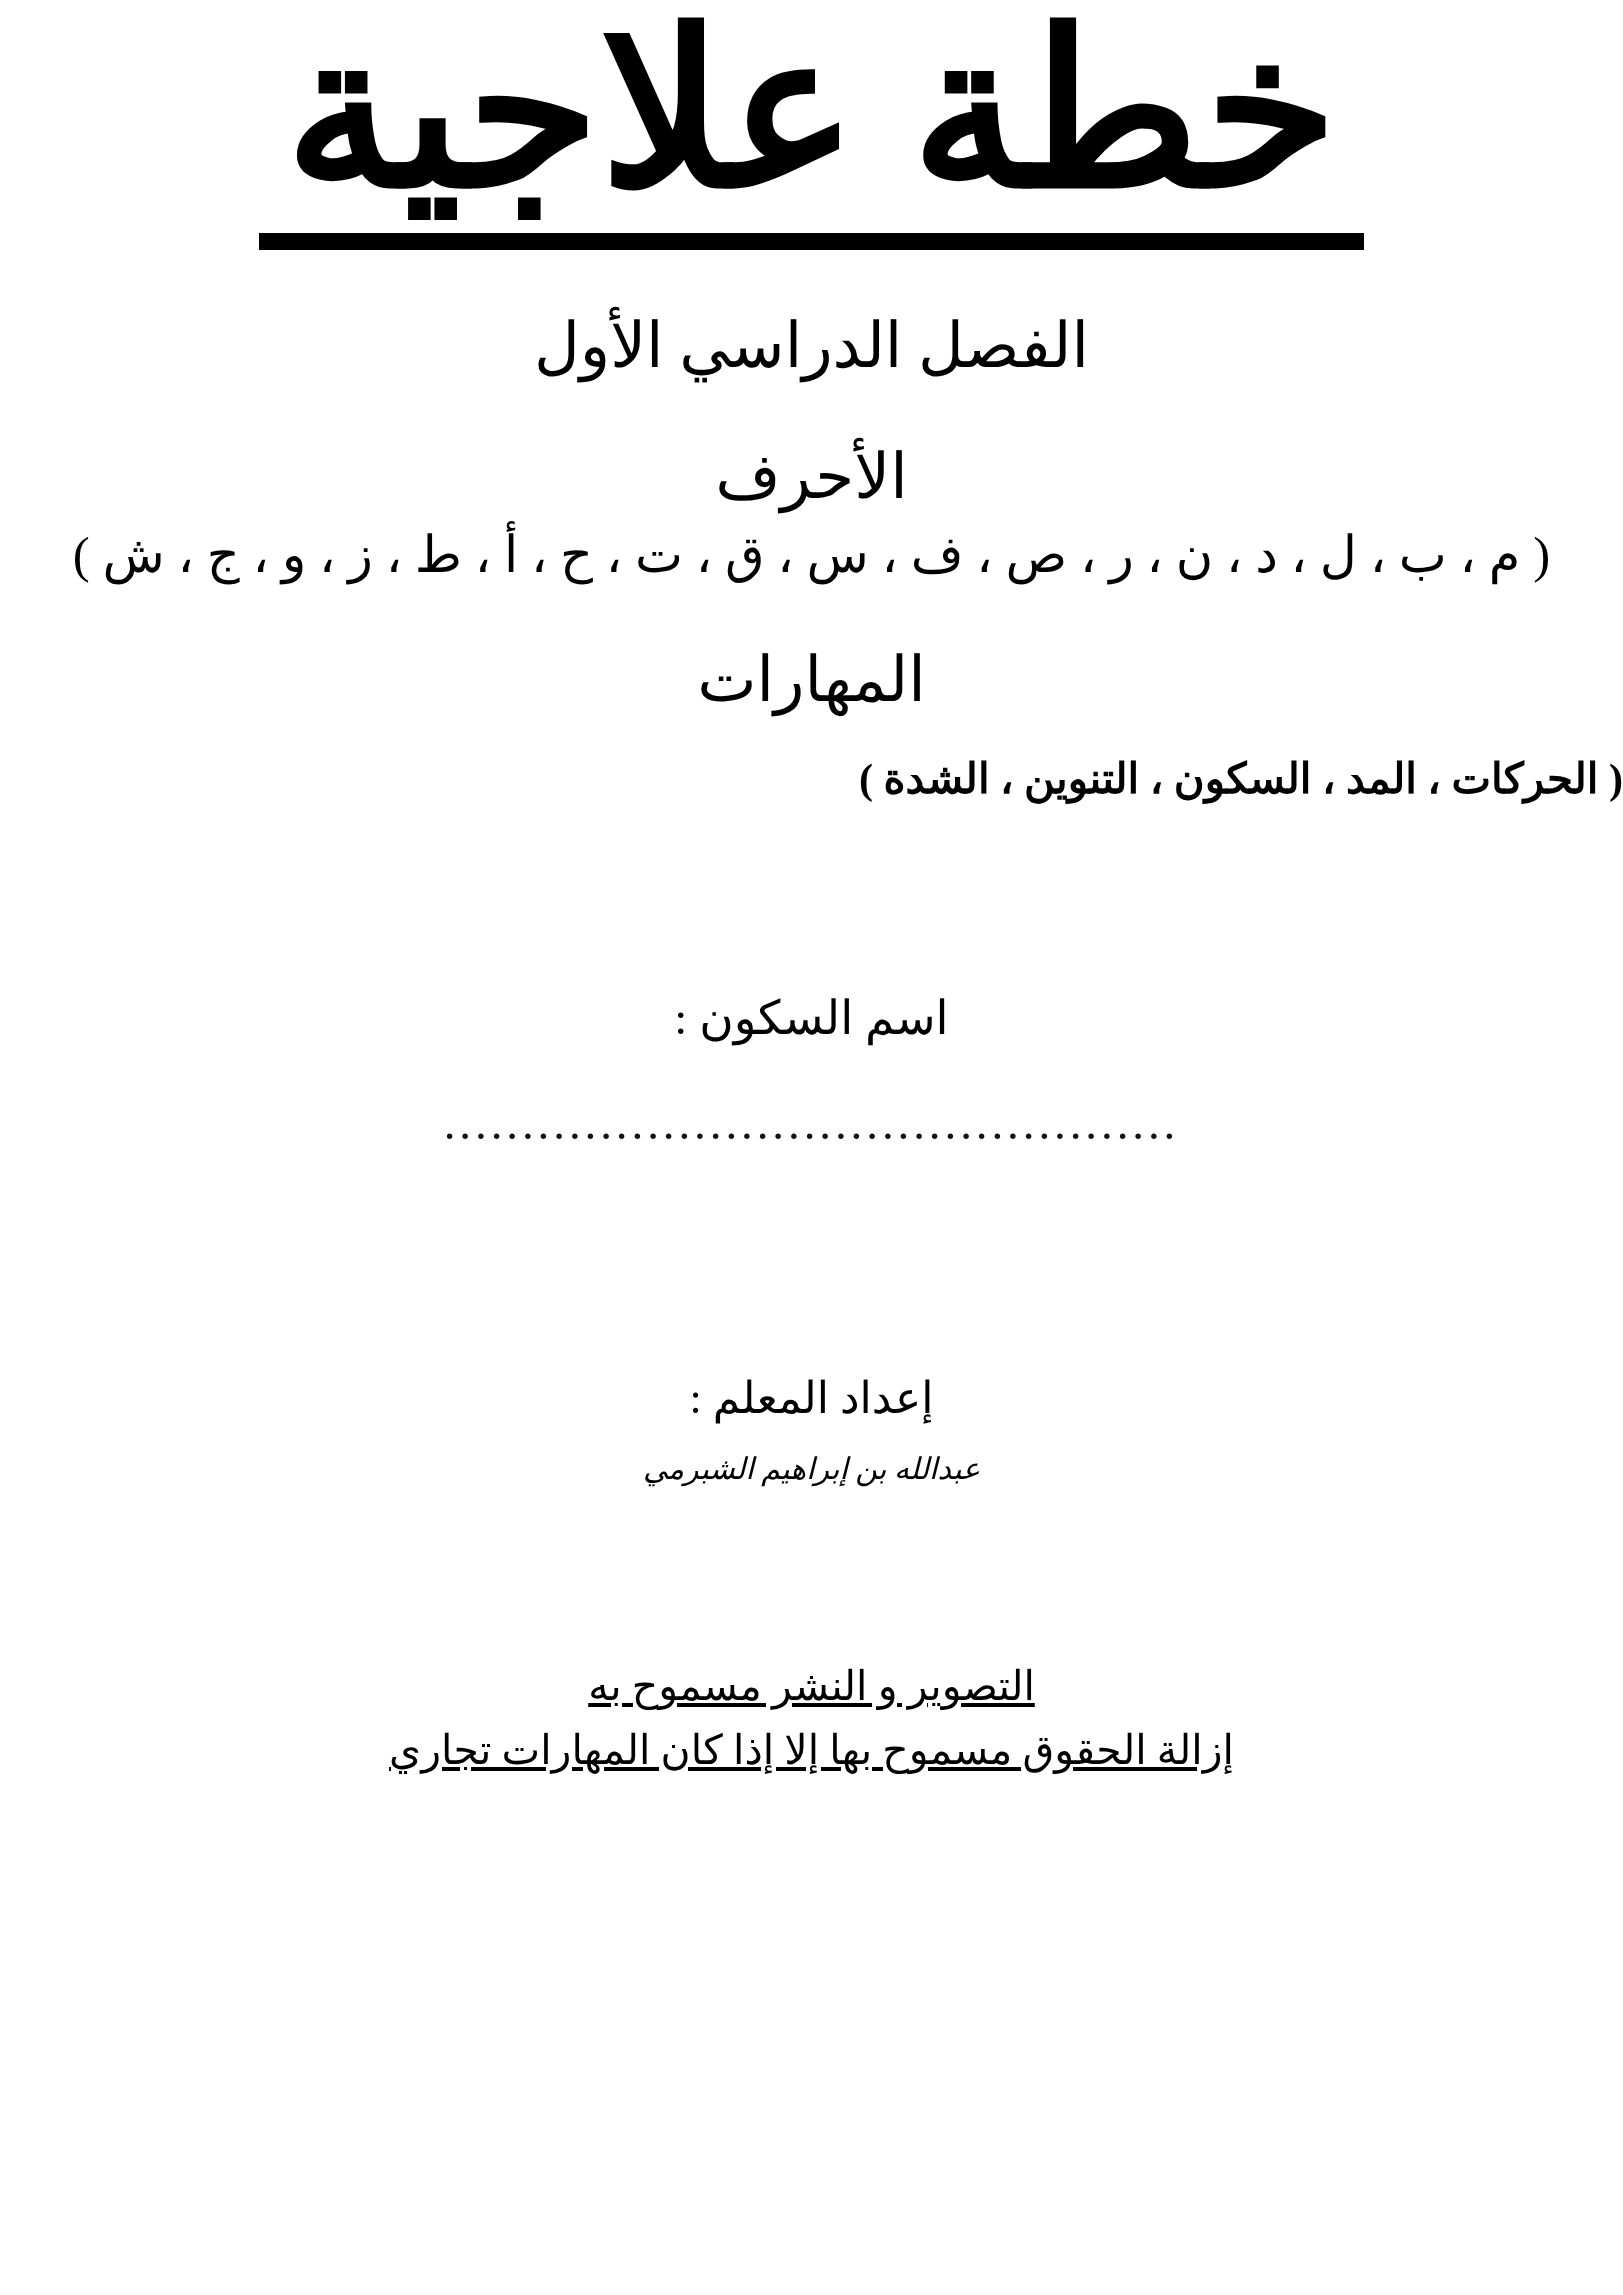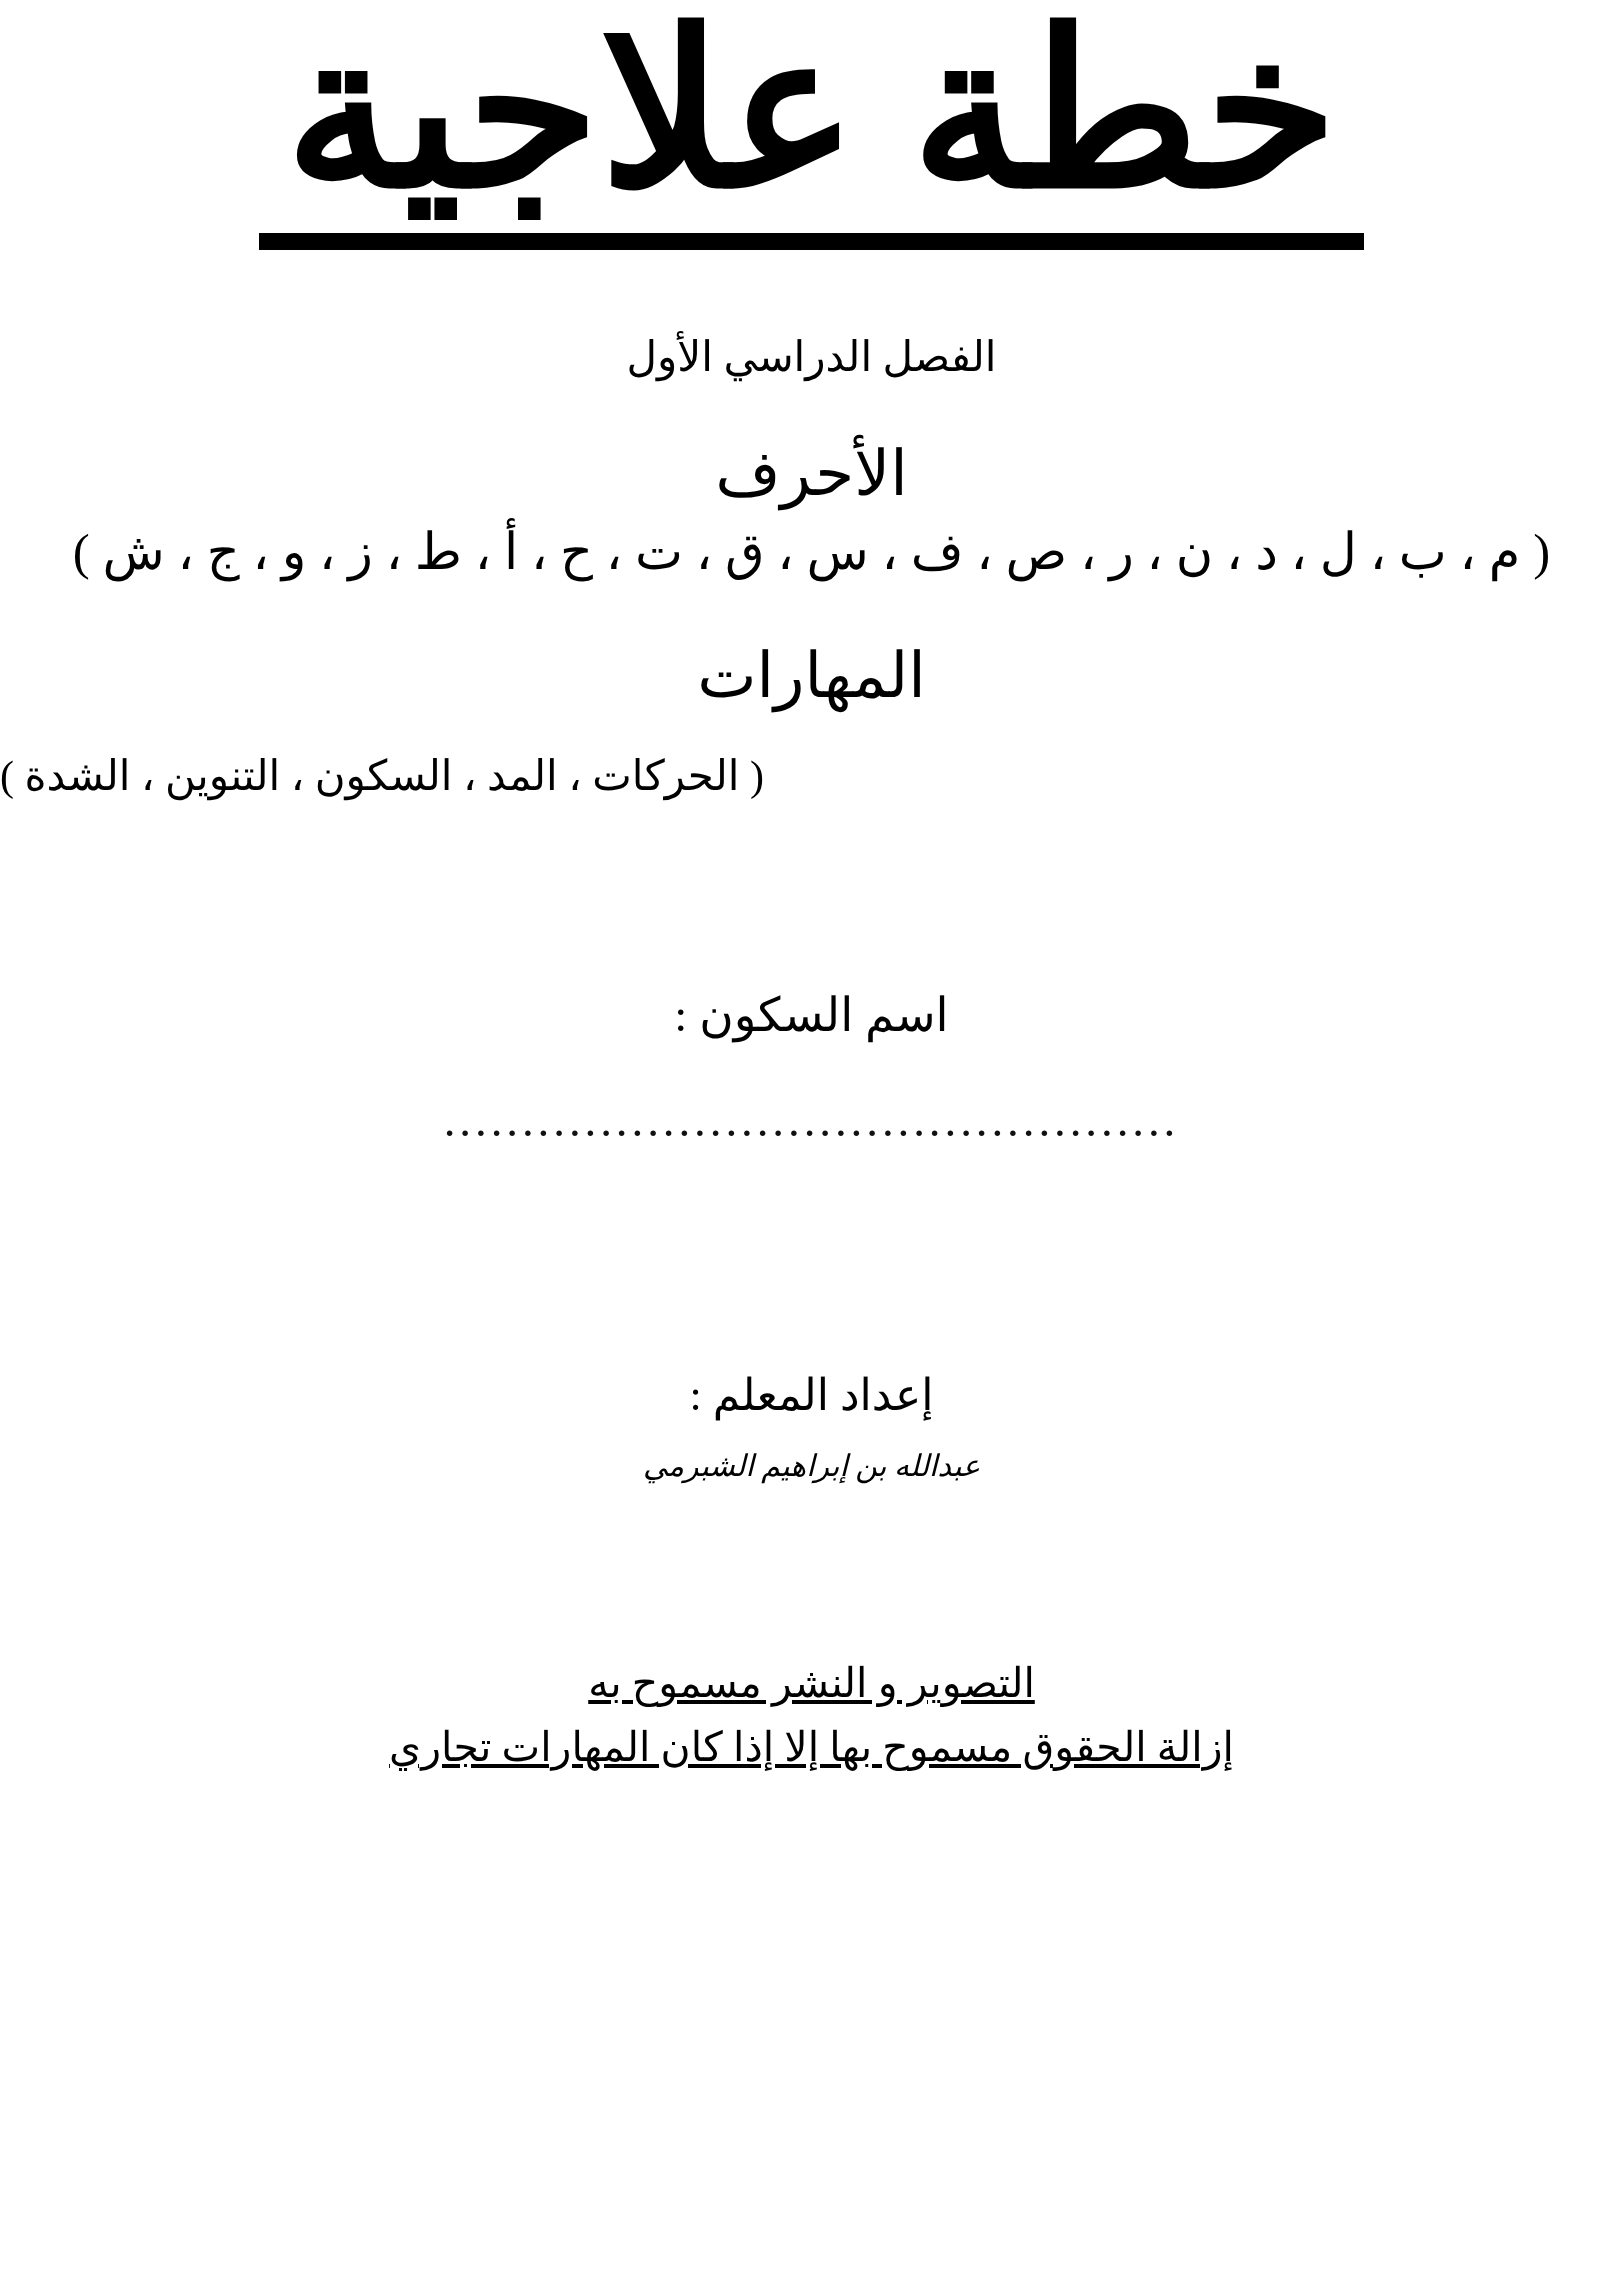--- a/index.html
+++ b/index.html
@@ -31,44 +31,45 @@
     font-weight: bold;
     line-height: 1.05;
     letter-spacing: 0;
     display: inline-block;
     padding: 0 26px 6.5px 26px;
     border-bottom: 17px solid #000;
   }
 
   .subtitle {
     text-align: center;
-    font-size: 42px;
-    margin-top: 79px;
+    font-size: 63px;
+    margin-top: 54px;
     line-height: 1.35;
   }
 
   .section-head {
     text-align: center;
     font-size: 63px;
     margin-top: 46px;
     line-height: 1.35;
   }
 
   .letters-line {
     text-align: center;
     font-size: 51px;
     line-height: 1.4;
     white-space: nowrap;
   }
 
   .skills-line {
-    text-align: left;
+    text-align: right;
     font-size: 42px;
     margin-top: 27.5px;
     line-height: 1.4;
+    font-weight: bold;
   }
 
   .student-block {
     text-align: center;
     margin-top: 177px;
   }
   .student-label {
     font-size: 47px;
     line-height: 1.4;
   }

